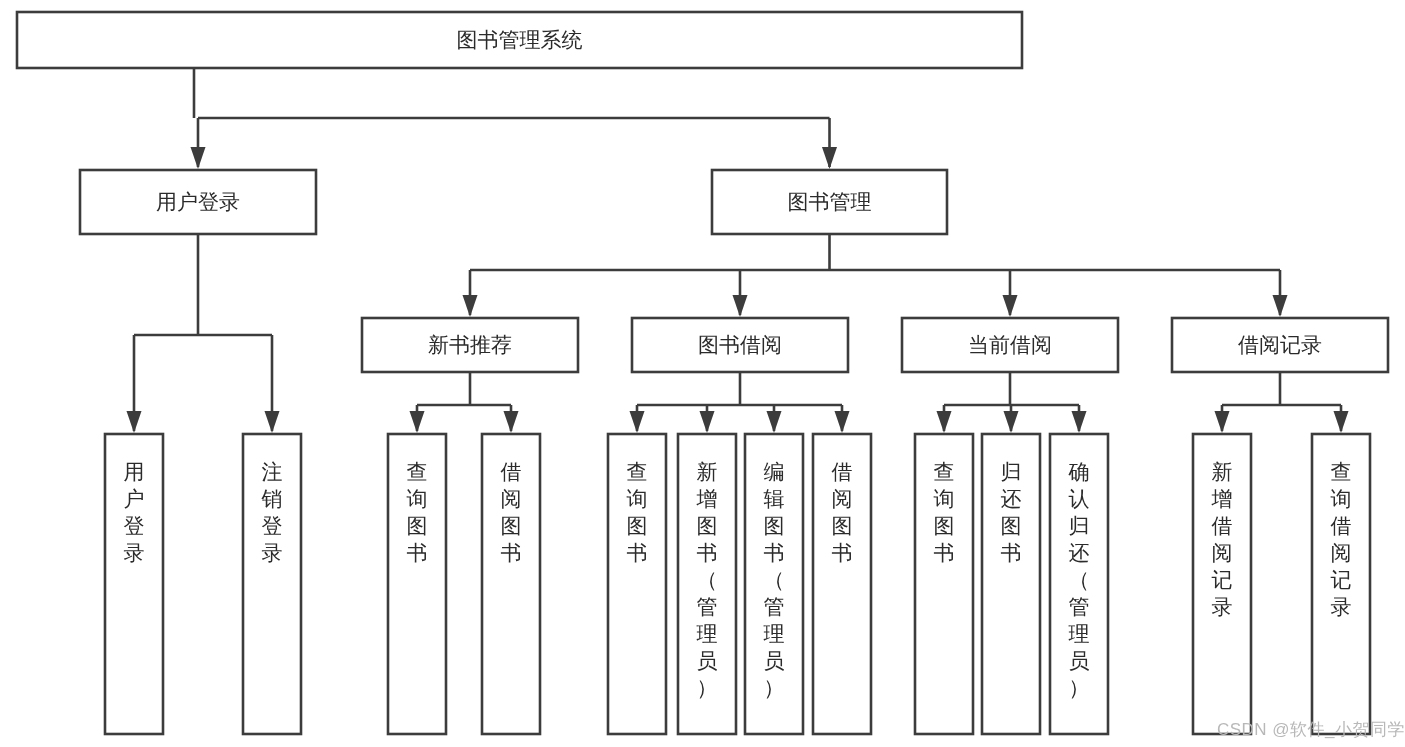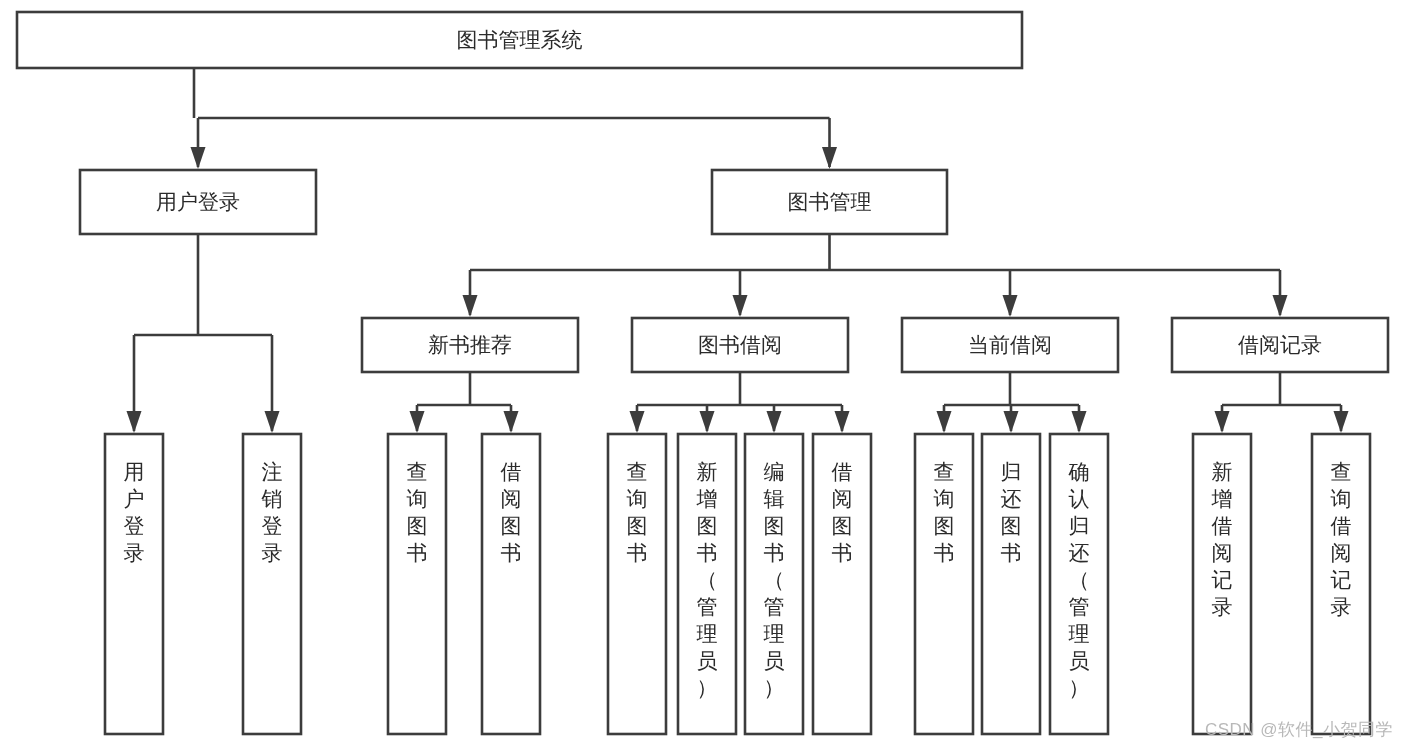--- a/index.html
+++ b/index.html
@@ -49,21 +49,21 @@
     dominant-baseline: middle;
   }
   .node-label-vertical {
     font-family: "Liberation Sans", "DejaVu Sans", sans-serif;
     fill: #2b2b2b;
     font-size: 21px;
     text-anchor: middle;
   }
   .watermark {
     position: absolute;
-    right: 12px;
+    right: 0;
     bottom: 6px;
     font-family: "Liberation Sans", "DejaVu Sans", sans-serif;
     font-size: 17px;
     color: #b8b8b8;
     white-space: nowrap;
     letter-spacing: 0.5px;
   }
 </style>
 </head>
 <body>

